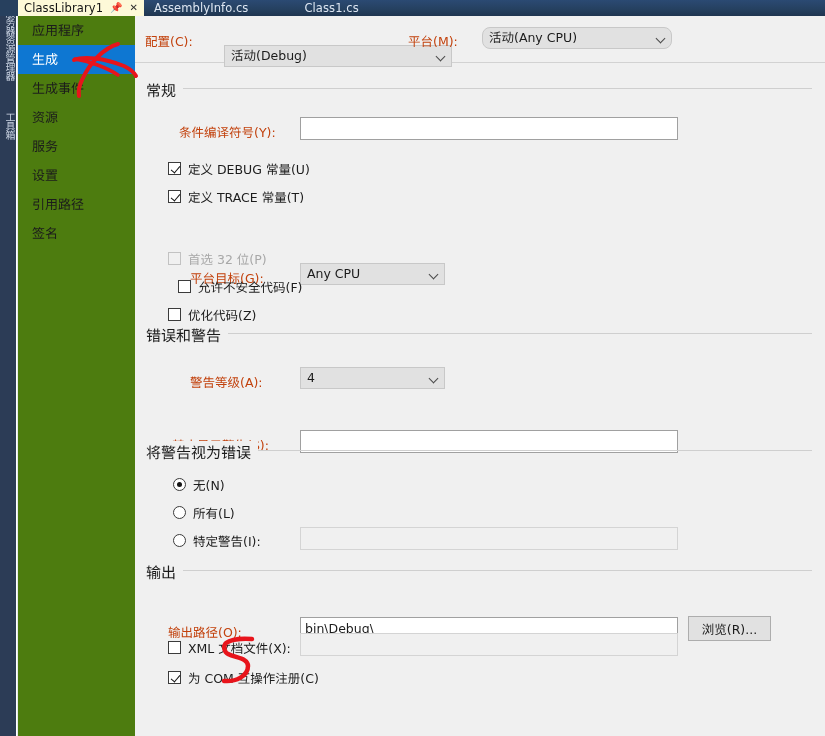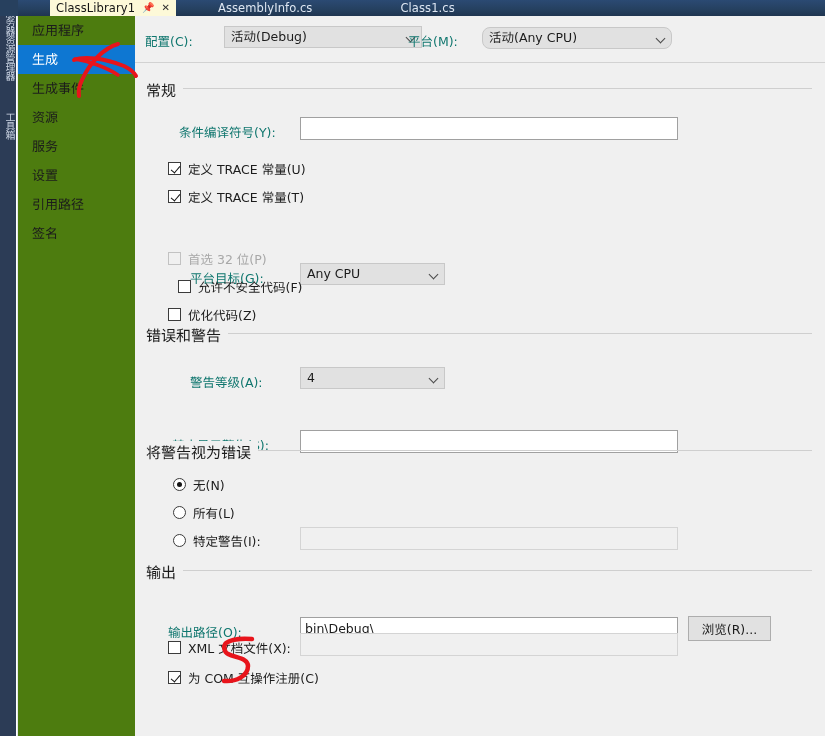--- a/index.html
+++ b/index.html
@@ -20,21 +20,20 @@
 
   
   .tabstrip {
     position: absolute;
     left: 0; top: 0;
     width: 825px; height: 16px;
     background: linear-gradient(to bottom, #2b4a73 0%, #25405f 60%, #1f3550 100%);
     display: flex;
     align-items: stretch;
     overflow: hidden;
-    gap: 32px;
   }
   .tabstrip .strip-gap {
     width: 18px;
     background: #27405e;
     flex: 0 0 auto;
   }
   .tab {
     display: flex;
     align-items: center;
     padding: 0 6px;
@@ -128,21 +127,21 @@
     overflow: hidden;
   }
 
   .topbar {
     position: relative;
     height: 46px;
     border-bottom: 1px solid #d2d2d2;
   }
   .field-label {
     font-size: 12.5px;
-    color: #0f766e;
+    color: #c2410c;
     white-space: nowrap;
   }
   .topbar .field-label { position: absolute; top: 15px; }
   .lbl-config   { left: 10px; }
   .lbl-platform { left: 273px; }
 
   select.combo, .combo {
     position: absolute;
     box-sizing: border-box;
     background: #e1e1e1;
@@ -167,21 +166,21 @@
   }
   .combo .chev::before {
     content: "";
     position: absolute;
     left: 0; top: 0;
     width: 6px; height: 6px;
     border-left: 1.4px solid #4a4a4a;
     border-bottom: 1.4px solid #4a4a4a;
     transform: rotate(-45deg);
   }
-  .combo-config   { left: 89px;  top: 10px; width: 198px; }
+  .combo-config   { left: 89px;  top: 29px; width: 228px; }
   .combo-platform { left: 347px; top: 11px; width: 190px; border-radius: 8px; }
 
   
   .section { position: absolute; left: 0; width: 690px; }
   .group-header {
     position: relative;
     height: 18px;
     padding-left: 11px;
   }
   .group-title {
@@ -345,21 +344,21 @@
       <span class="group-title">常规</span>
     </div>
 
     <div class="row" style="height:30px;">
       <span class="field-label" style="left:44px; top:25px;">条件编译符号(Y):</span>
       <input class="textbox" style="left: 165px; top: 20px; width: 378px;" type="text" value="">
     </div>
 
     <div class="check-row" style="left:33px; top:80px;">
       <span class="cbox checked"></span>
-      <span class="ck-label">定义 TRACE 常量(U)</span>
+      <span class="ck-label">定义 DEBUG 常量(U)</span>
     </div>
 
     <div class="check-row" style="left:33px; top:108px;">
       <span class="cbox checked"></span>
       <span class="ck-label">定义 TRACE 常量(T)</span>
     </div>
 
     <div class="row" style="height:30px;">
       <span class="field-label" style="left:55px; top:141px;">平台目标(G):</span>
       <div class="combo" style="left:165px; top:136px; width:145px;">

